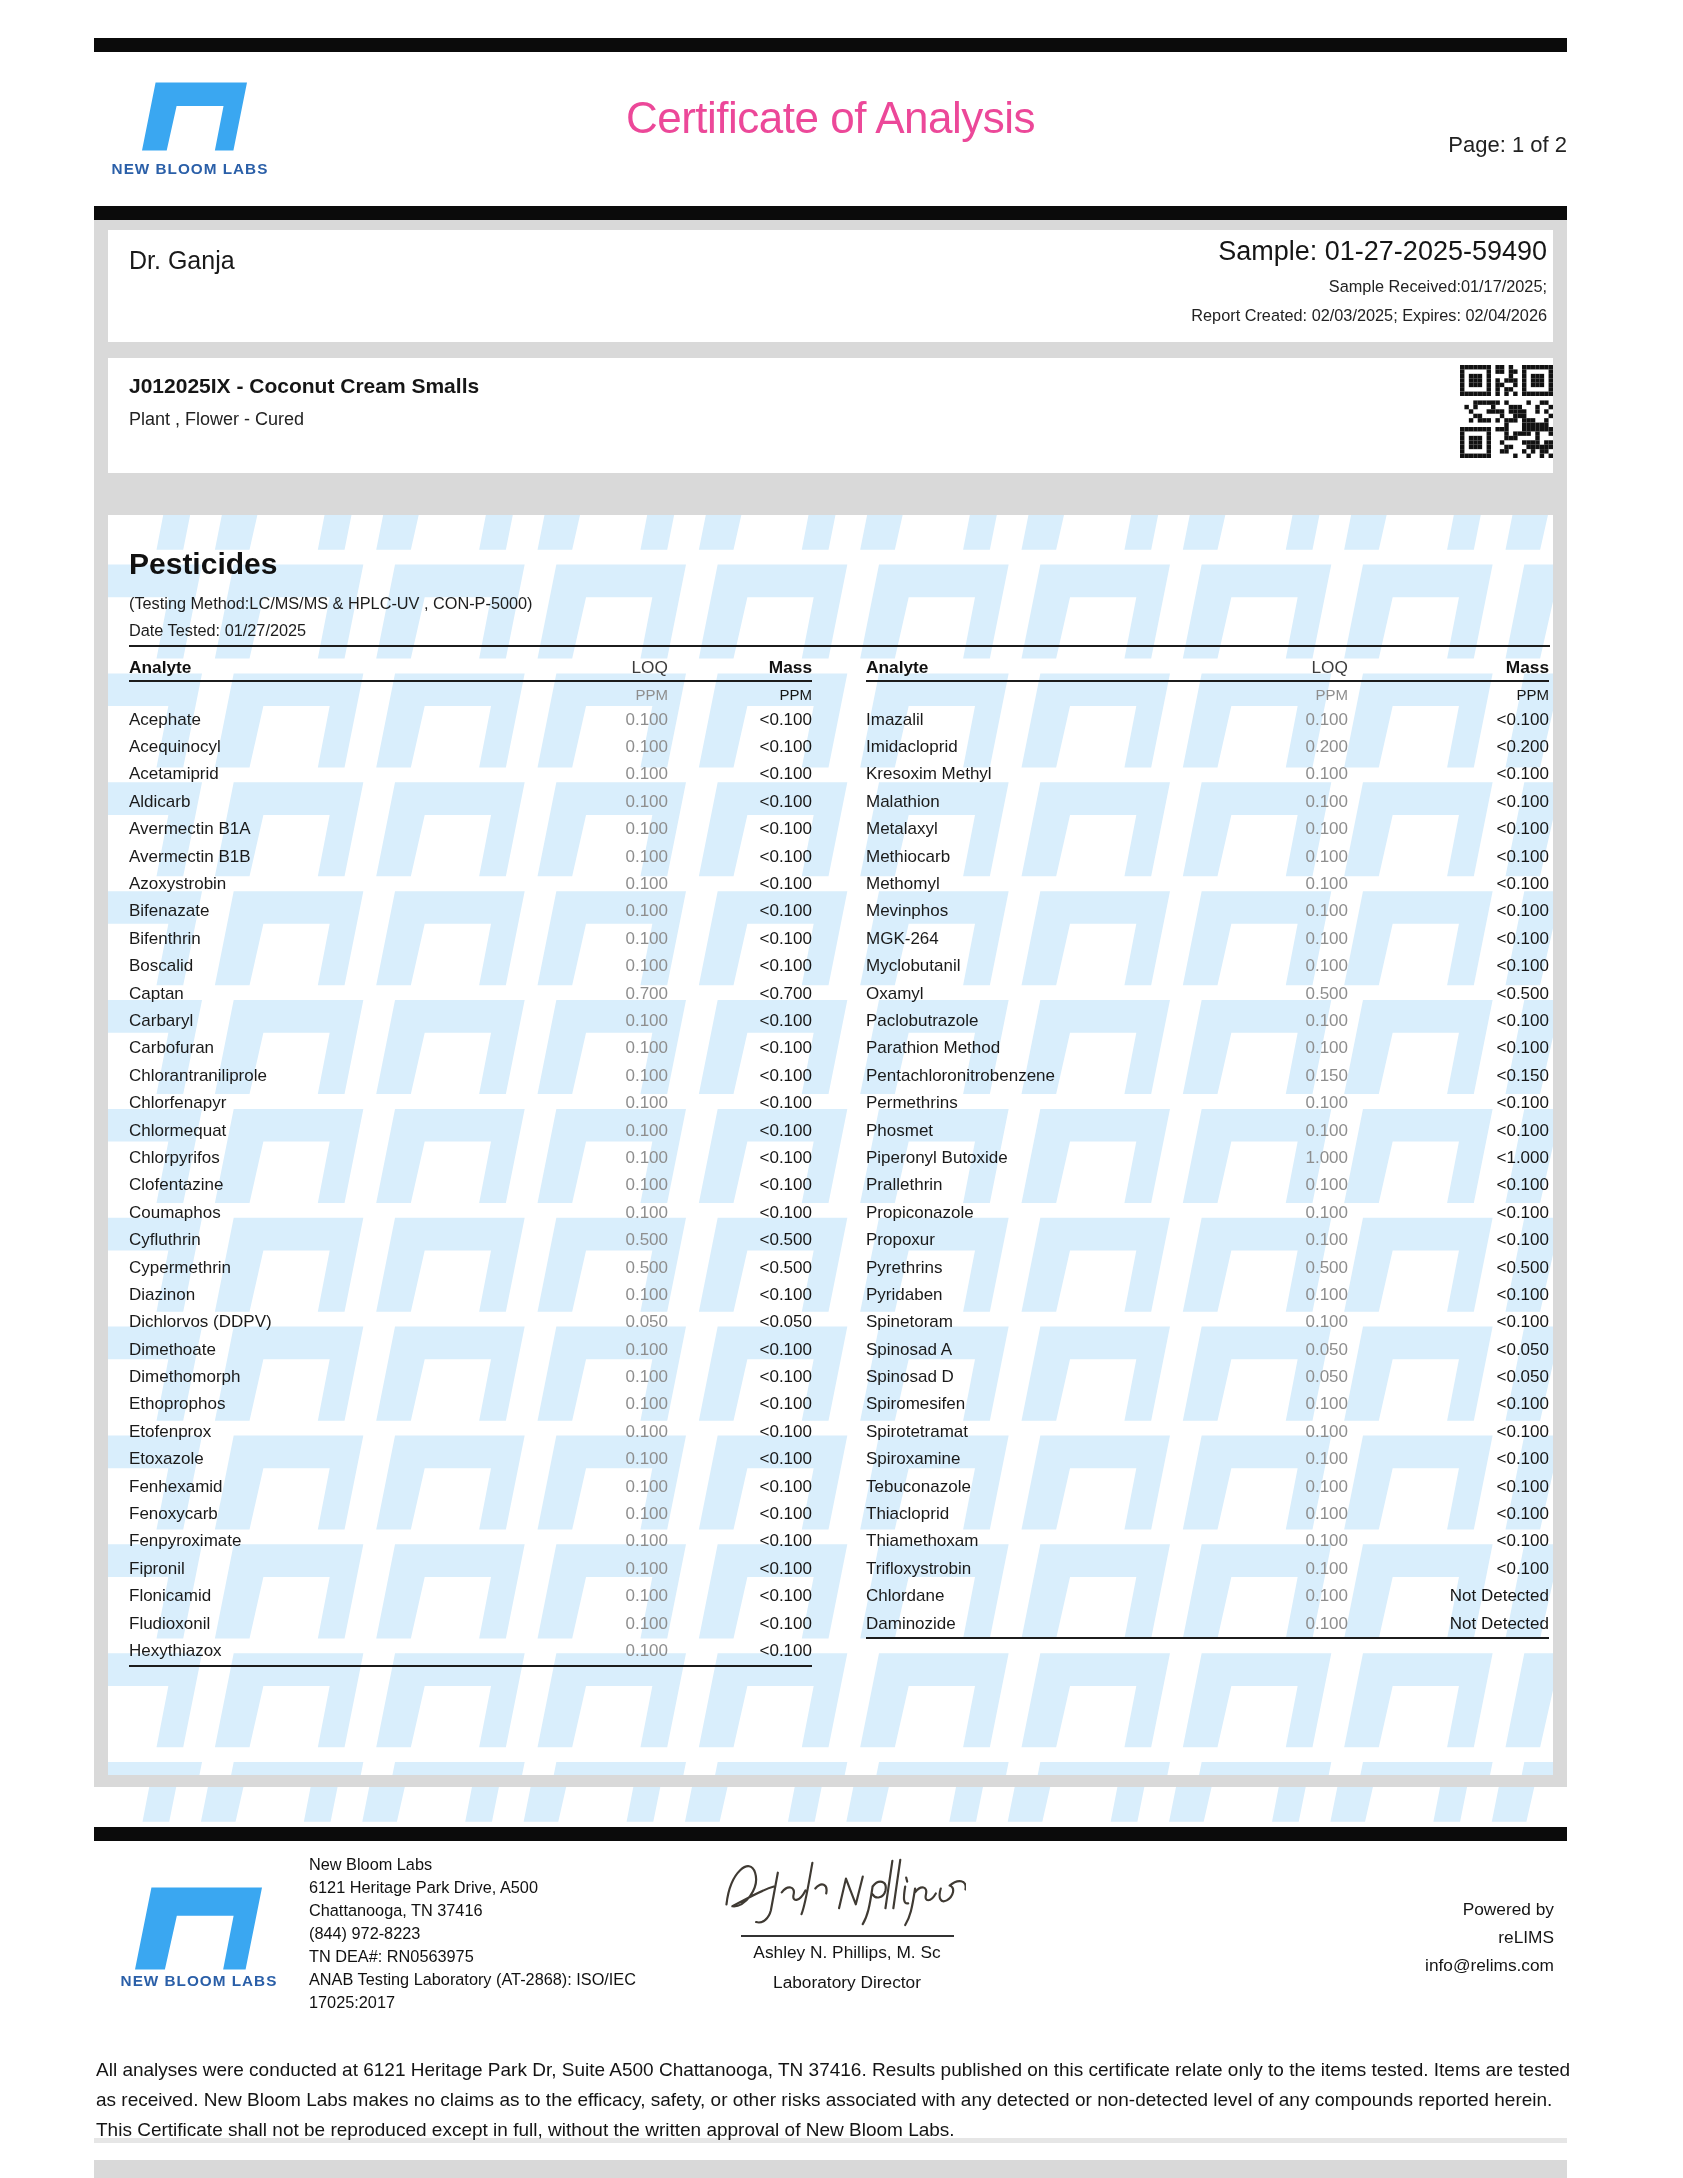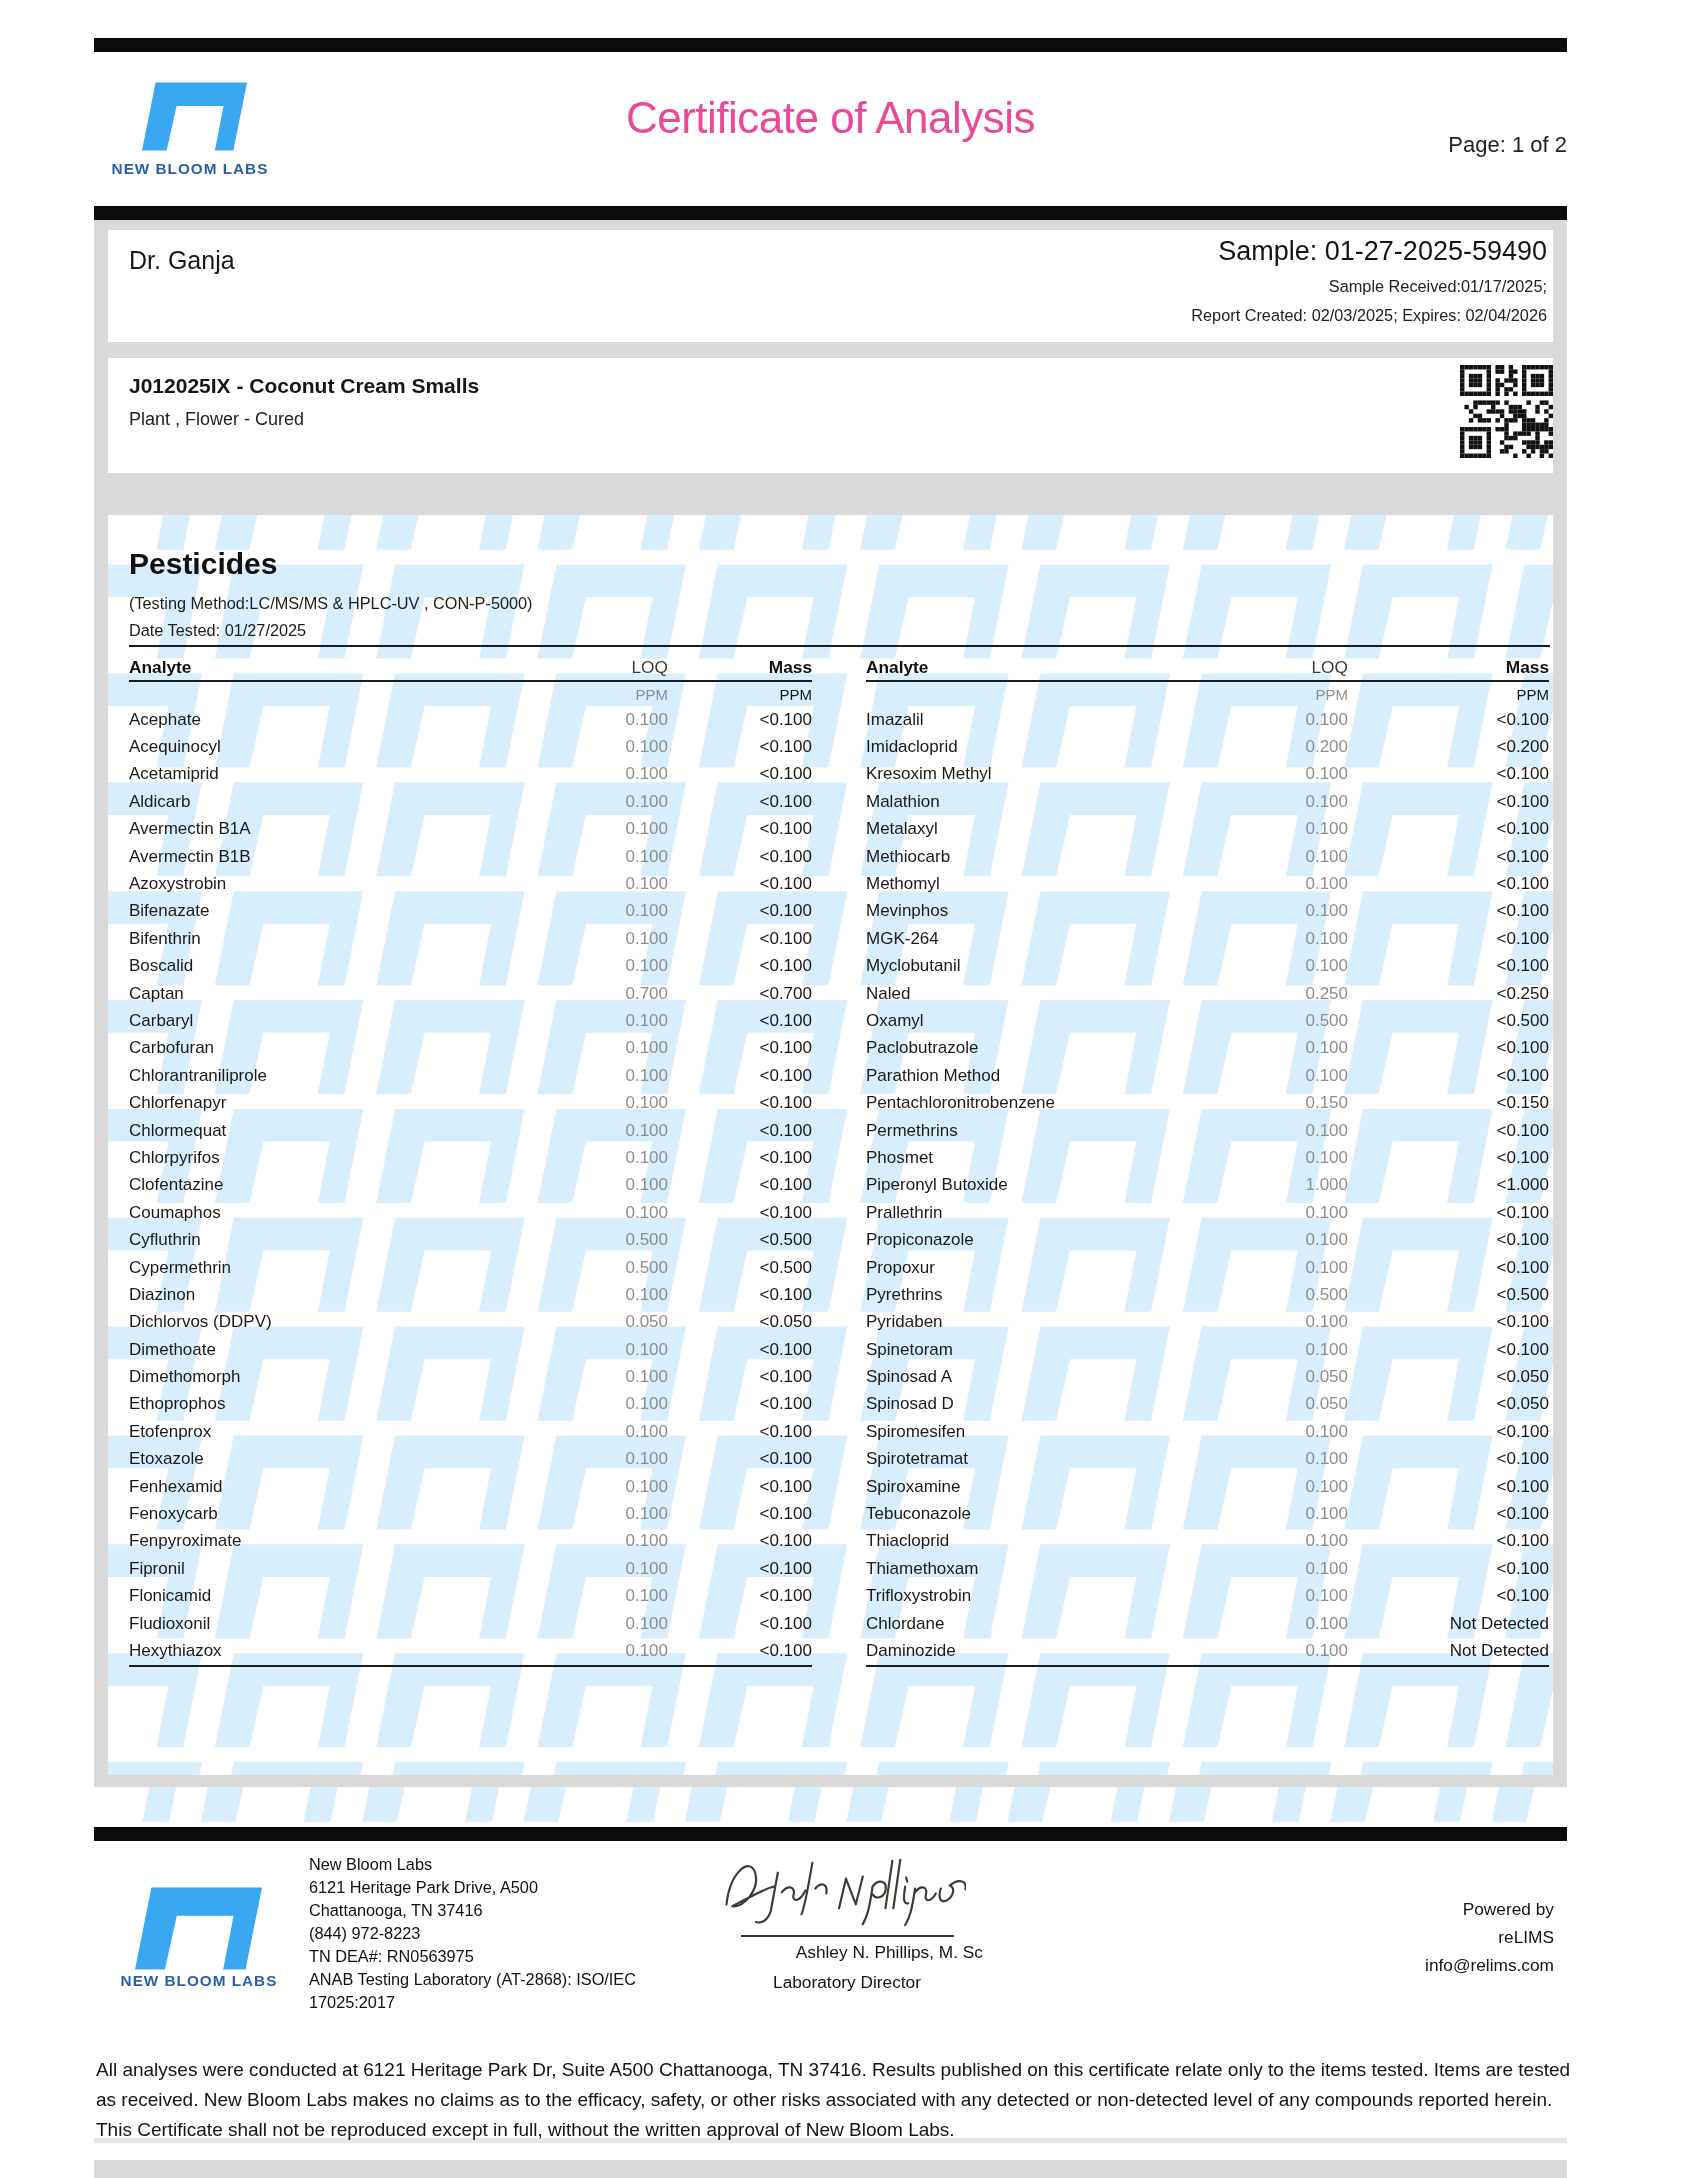--- a/index.html
+++ b/index.html
@@ -56,21 +56,21 @@
   .table-right .c-mass{width:201px;}
   .tbot-line{height:2px;background:#1c1c1c;}
 
   
   .logo-foot{left:135px;top:1887px;width:127px;height:83px;}
   .brand-foot{left:105px;top:1972px;width:188px;text-align:center;font-size:15.3px;
               font-weight:700;letter-spacing:1px;color:#2a5fa8;}
   .lab-info{left:309px;top:1853px;width:416px;font-size:16.3px;line-height:23px;color:#111;}
   .sig-svg{left:718px;top:1849px;width:248px;height:79px;}
   .sig-line{left:741px;top:1935px;width:213px;height:2px;background:#333;}
-  .sig-name{left:711px;top:1942px;width:272px;text-align:right;font-size:17.3px;color:#141414;}
+  .sig-name{left:711px;top:1942px;width:272px;text-align:center;font-size:17.3px;color:#141414;}
   .sig-title{left:711px;top:1972px;width:272px;text-align:center;font-size:17.3px;color:#141414;}
   .powered{left:1153px;top:1895px;width:401px;text-align:right;font-size:17.3px;
            line-height:28px;color:#141414;}
   .divider{left:94px;top:2138px;width:1473px;height:5px;background:#e6e6e6;}
   .disclaimer{left:96px;top:2055px;width:1477px;font-size:19px;line-height:30px;color:#141414;}
   .bottom-bar{left:94px;top:2160px;width:1473px;height:18px;background:#d9d9d9;}
 </style>
 </head>
 <body>
 
@@ -713,25 +713,20 @@
             <span class="c-name">MGK-264</span>
             <span class="c-loq">0.100</span>
             <span class="c-mass">&lt;0.100</span>
           </div>
             <div class="trow">
             <span class="c-name">Myclobutanil</span>
             <span class="c-loq">0.100</span>
             <span class="c-mass">&lt;0.100</span>
           </div>
             <div class="trow">
-            <span class="c-name">Naled</span>
-            <span class="c-loq">0.250</span>
-            <span class="c-mass">&lt;0.250</span>
-          </div>
-            <div class="trow">
             <span class="c-name">Oxamyl</span>
             <span class="c-loq">0.500</span>
             <span class="c-mass">&lt;0.500</span>
           </div>
             <div class="trow">
             <span class="c-name">Paclobutrazole</span>
             <span class="c-loq">0.100</span>
             <span class="c-mass">&lt;0.100</span>
           </div>
             <div class="trow">

